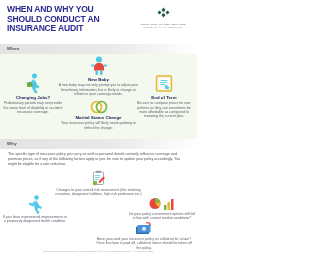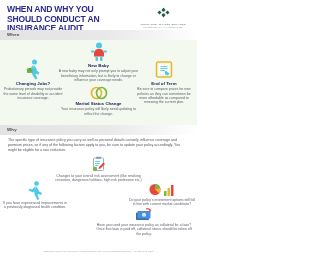--- a/index.html
+++ b/index.html
@@ -11,21 +11,21 @@
   }
   #page {
     position: relative;
     width: 197px; height: 256px;
     background: #ffffff;
   }
 
   
   .header {
     position: relative;
-    height: 30px;
+    height: 44px;
     background: #ffffff;
     padding: 5px 6px 0 7px;
   }
   .title {
     font-size: 9.2px;
     line-height: 9.6px;
     font-weight: bold;
     color: #2b2b8f;
     letter-spacing: -0.2px;
     font-family: "Liberation Sans", sans-serif;

